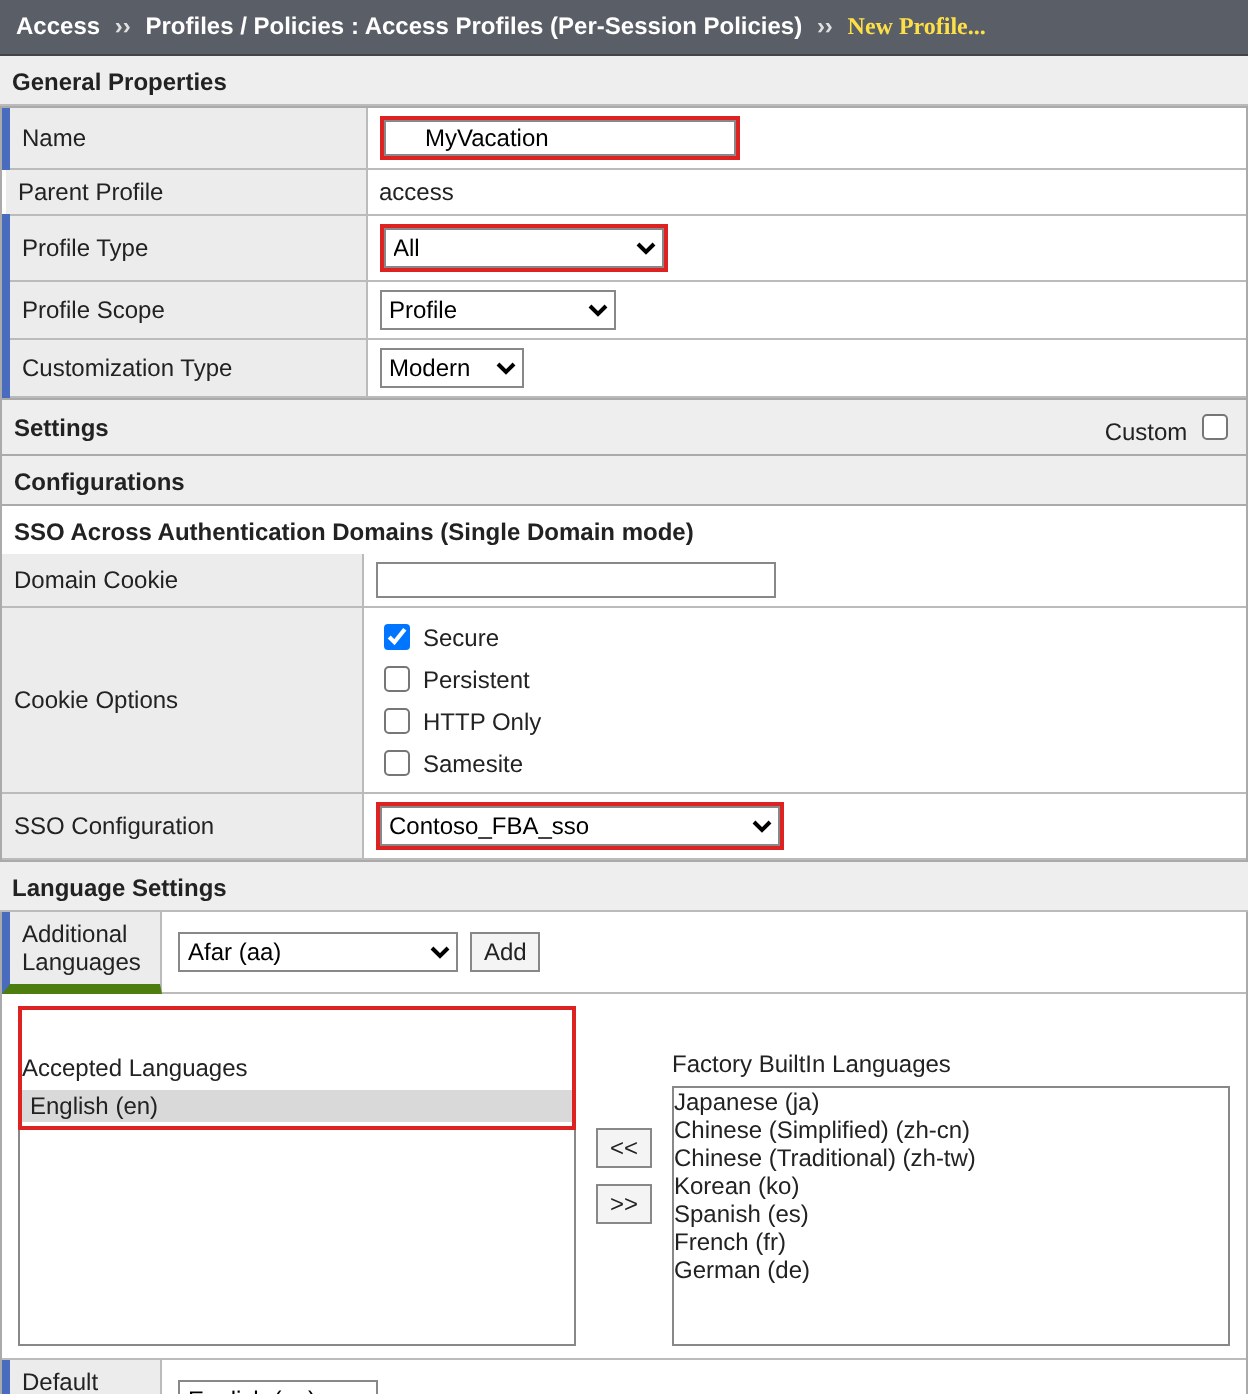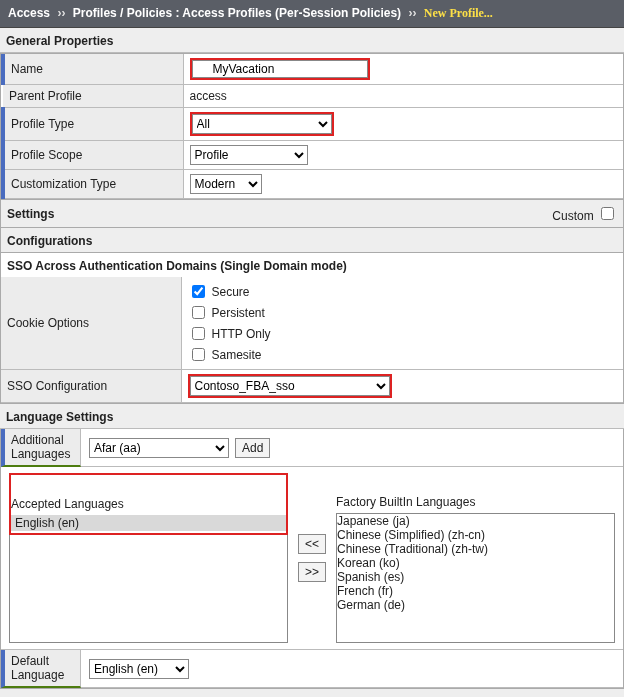--- a/index.html
+++ b/index.html
@@ -88,21 +88,21 @@
     font-weight:bold;
     padding:6px 0 4px 6px;
   }
   .langsection { border:1px solid #aaa; border-top:none; }
   .lang-row { display:flex; }
   .lang-left-label {
     width:80px;
     font-size:12px;
     background:#ececec;
     border-right:1px solid #bbb;
-    border-bottom:2px solid #4d7c0f;
+    border-bottom:5px solid #4d7c0f;
     display:flex; align-items:center; justify-content:flex-start;
     padding:4px 6px;
   }
   .blue-left { border-left:4px solid #4a6cbf; }
   .lang-body {
     flex:1;
     padding:6px 8px;
     border-bottom:1px solid #bbb;
     background:#fff;
     display:flex; align-items:center; gap:6px;
@@ -224,20 +224,26 @@
     <input type="checkbox" style="">
   </span>
 </div>
 
 <div class="cfg-title">Configurations</div>
 
 <div style="border:1px solid #aaa; border-top:none;">
   <div class="sso-title">SSO Across Authentication Domains (Single Domain mode)</div>
   <table class="form">
     <tbody>
+        <tr>
+      <td class="label">Domain Cookie</td>
+      <td>
+        <input type="text" style="width: 200px;" value="">
+      </td>
+    </tr>
     <tr>
       <td class="label">Cookie Options</td>
       <td>
         <div class="cb">
               <input type="checkbox" checked="" style="">
               <span>Secure</span>
             </div>
         <div class="cb">
               <input type="checkbox" style="">
               <span>Persistent</span>

